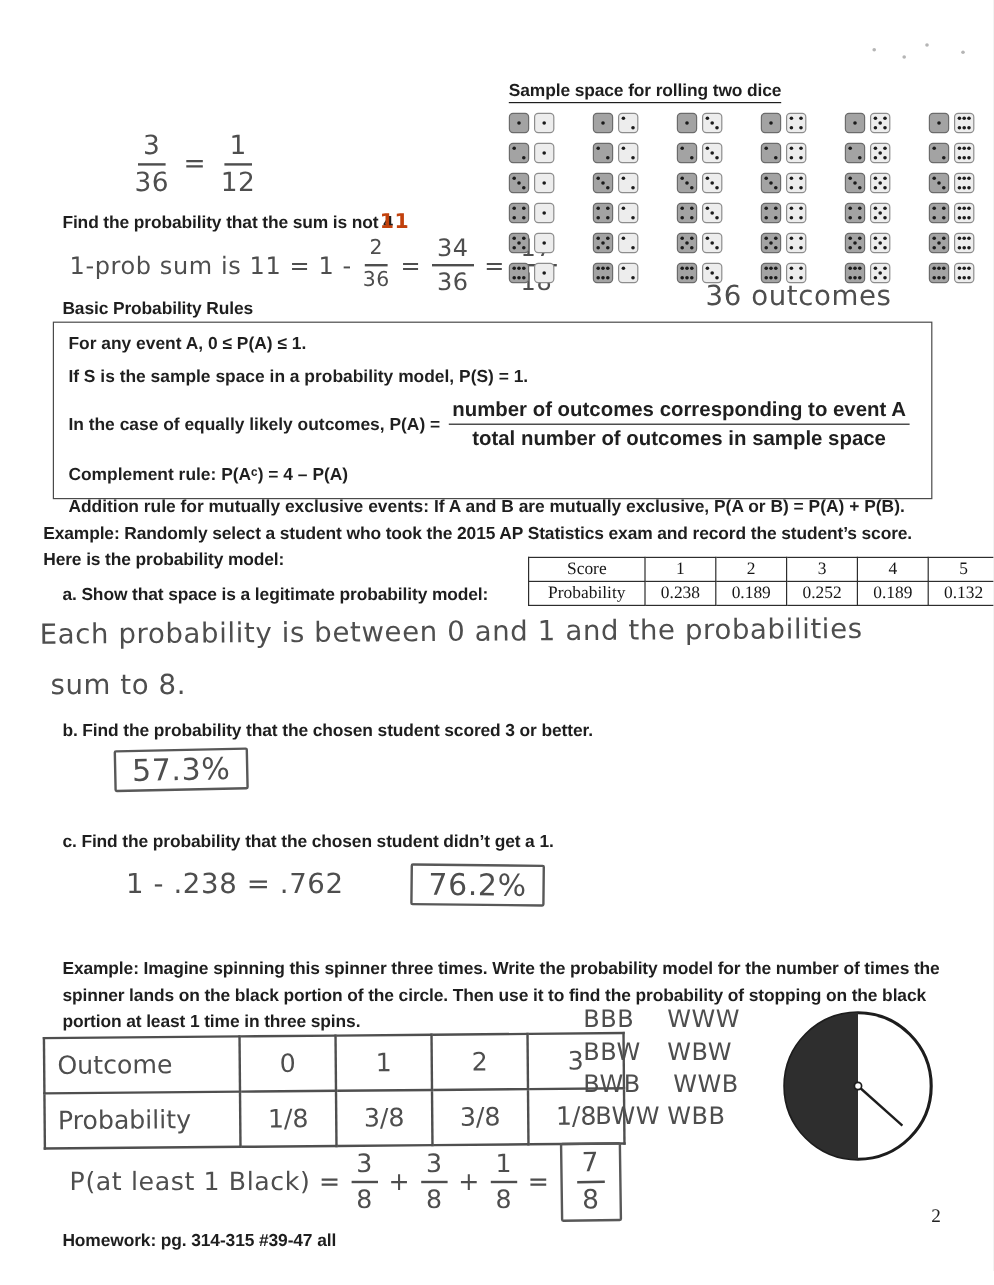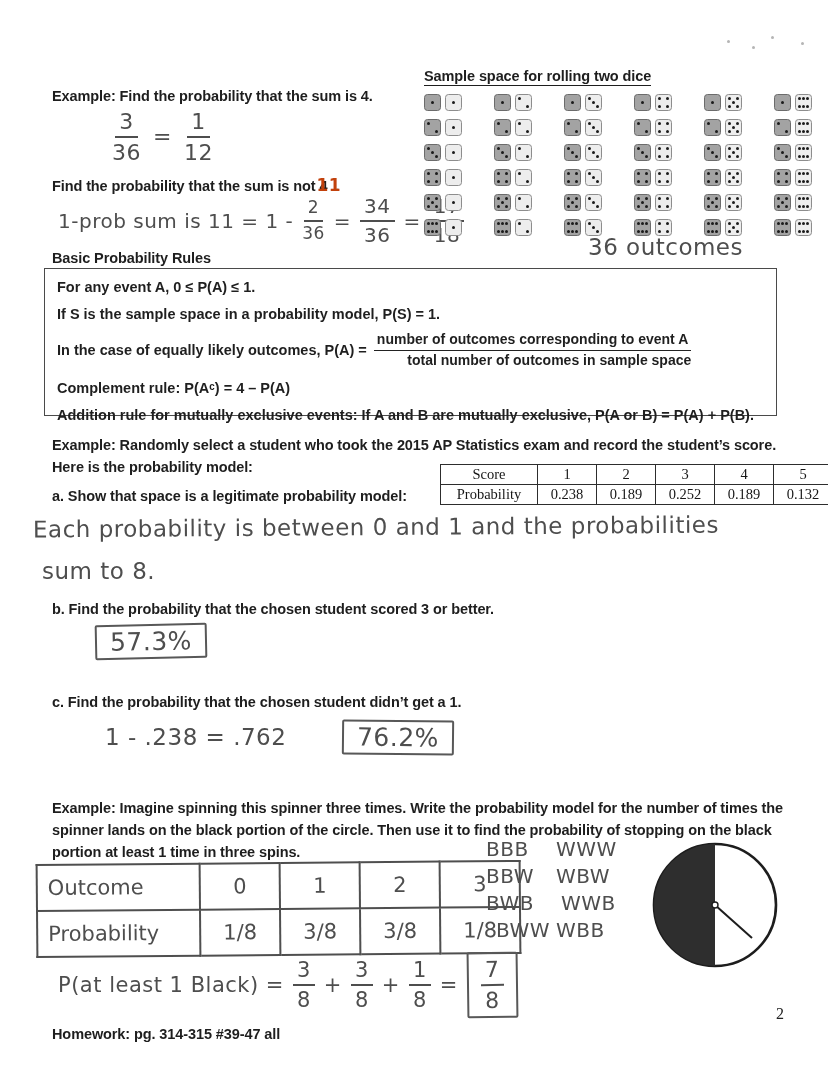--- a/index.html
+++ b/index.html
@@ -25,21 +25,21 @@
        border-radius:3.5px;display:grid;grid-template-rows:repeat(3,1fr);grid-template-columns:repeat(3,1fr);padding:1px;}
   .die.dark{background:#a3a3a3;border-color:#6b6b6b;}
   .pip{width:3px;height:3px;background:#1b1b1b;border-radius:50%;place-self:center;}
 
   
   .rules-box{box-sizing:border-box;border:1.6px solid #4a4a4a;padding:8px 12px;font-weight:600;font-size:14.5px;}
   .rule{margin-top:11px;}
   .rule:first-child{margin-top:2px;}
   .rule .rlabel{font-weight:700;}
   .r3{display:flex;align-items:center;gap:7px;margin-top:9px;}
-  .pfrac{display:inline-flex;flex-direction:column;align-items:flex-end;font-size:14px;font-weight:700;line-height:1.25;}
+  .pfrac{display:inline-flex;flex-direction:column;align-items:center;font-size:17px;font-weight:700;line-height:1.25;}
   .pfrac .n{border-bottom:1.3px solid #222;padding:0 3px 1px;}
   .pfrac .d{padding-top:1px;}
 
   
   .ap-table{border-collapse:collapse;font-family:"Liberation Serif",serif;font-size:14.5px;color:#161616;}
   .ap-table td{border:1.4px solid #2d2d2d;text-align:center;padding:0 6px;height:19px;min-width:46px;}
   .ap-table td.lab{min-width:84px;}
 
   
   .hwbox{display:inline-block;border:2.6px solid #585858;border-radius:2px;padding:3px 13px;background:transparent;}
@@ -55,21 +55,20 @@
 </head>
 <body>
 
 <div class="page">
 
   <span class="speck" style="left:727px;top:40px"></span>
   <span class="speck" style="left:752px;top:46px"></span>
   <span class="speck" style="left:771px;top:36px"></span>
   <span class="speck" style="left:801px;top:42px"></span>
 
-  <div class="abs printed" style="left:52px;top:88px">Example: Find the probability that the sum is 4.</div>
   <div class="abs hw eqrow" style="left:112px;top:110px;font-size:22px">
     <span class="hwfrac">
       <span class="n">3</span>
       <span class="d">36</span>
     </span>
     <span>=</span>
     <span class="hwfrac">
       <span class="n">1</span>
       <span class="d">12</span>
     </span>
@@ -589,21 +588,21 @@
     <div class="rule">
       <span class="rlabel">Complement rule:</span>
       <span>P(Aᶜ) = 4 – P(A)</span>
     </div>
     <div class="rule">
       <span class="rlabel">Addition rule for mutually exclusive events:</span>
       <span>If A and B are mutually exclusive, P(A or B) = P(A) + P(B).</span>
     </div>
   </div>
 
-  <div class="abs printed" style="left:52px;top:435px;width:730px;line-height:1.5">Example: Randomly select a student who took the 2015 AP Statistics exam and record the student’s score.  Here is the probability model:</div>
+  <div class="abs printed" style="left:36px;top:435px;width:730px;line-height:1.5">Example: Randomly select a student who took the 2015 AP Statistics exam and record the student’s score.  Here is the probability model:</div>
   <table class="abs ap-table" style="left:440px;top:464px">
     <tbody>
         <tr>
       <td class="lab">Score</td>
       <td>1</td>
       <td>2</td>
       <td>3</td>
       <td>4</td>
       <td>5</td>
     </tr>

